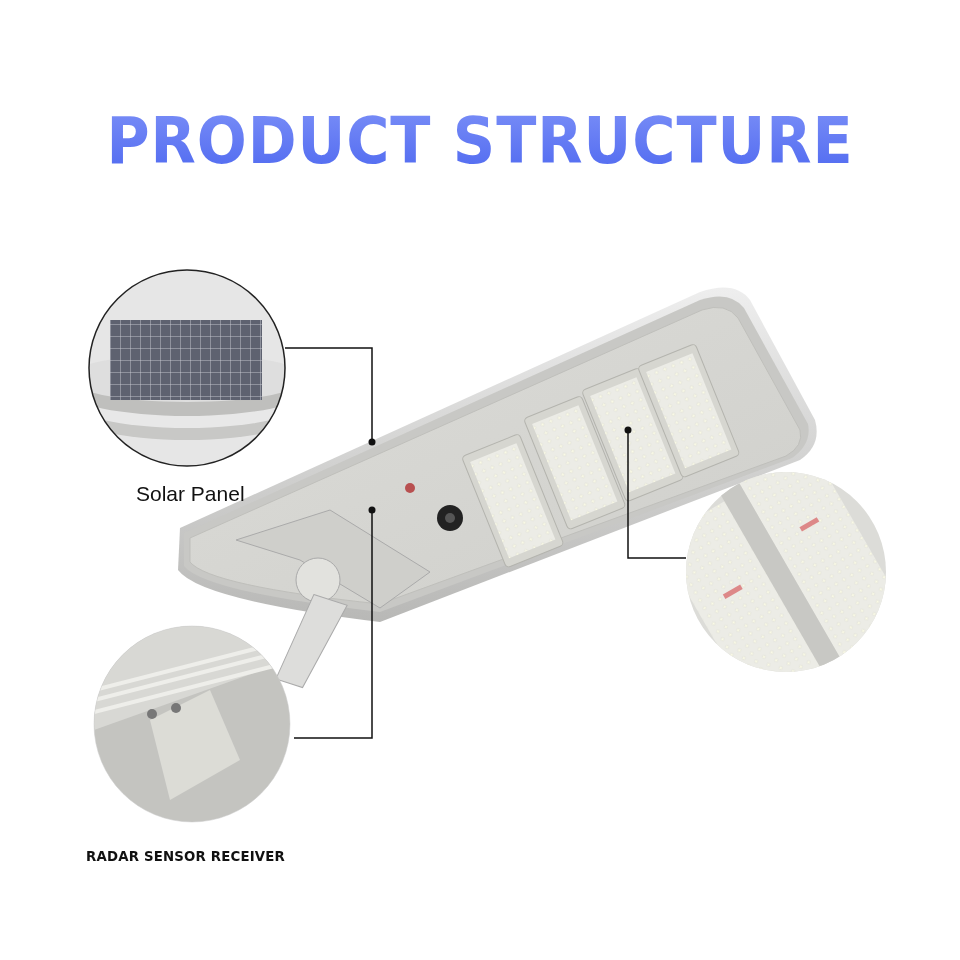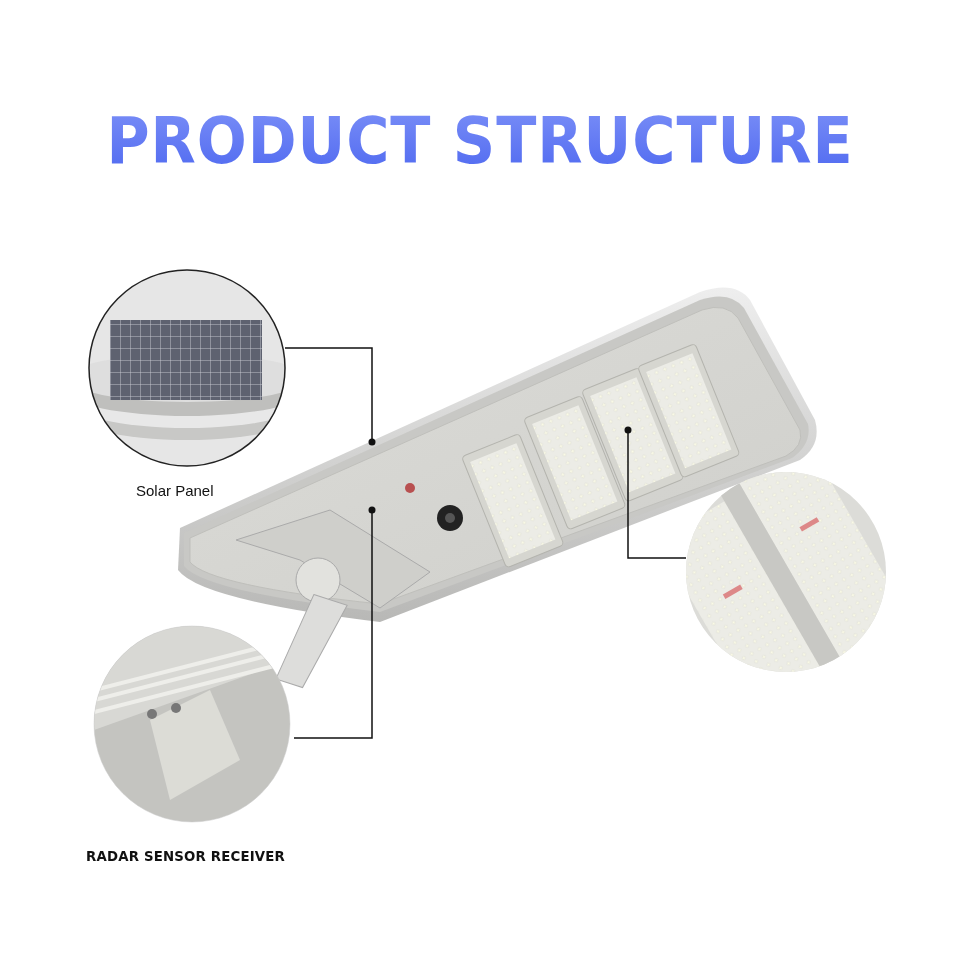--- a/index.html
+++ b/index.html
@@ -8,21 +8,21 @@
   .title {
     position: absolute; left: 0; top: 104px; width: 960px; text-align: center;
     font-family: "DejaVu Sans", sans-serif; font-weight: bold; font-size: 64px;
     letter-spacing: 1px; color: #5b74f2;
     background: linear-gradient(180deg, #7b8ff7 0%, #4e68f0 100%);
     -webkit-background-clip: text; background-clip: text; -webkit-text-fill-color: transparent;
     transform: scaleX(0.92);
   }
   .stage { position: absolute; left: 0; top: 0; width: 960px; height: 960px; }
   .label { position: absolute; color: #111; }
-  .lbl-solar { left: 136px; top: 482px; font-size: 15px; font-family: "Liberation Sans", sans-serif; }
+  .lbl-solar { left: 136px; top: 482px; font-size: 21px; font-family: "Liberation Sans", sans-serif; }
   .lbl-radar { left: 86px; top: 848px; font-size: 14px; font-family: "DejaVu Sans", sans-serif; font-weight: bold; letter-spacing: 0.2px; transform: scaleX(0.95); transform-origin: left; }
   svg.lines { position: absolute; left: 0; top: 0; }
 </style>
 </head>
 <body>
 
 <div class="stage">
 
   <div class="title">PRODUCT STRUCTURE</div>
 

